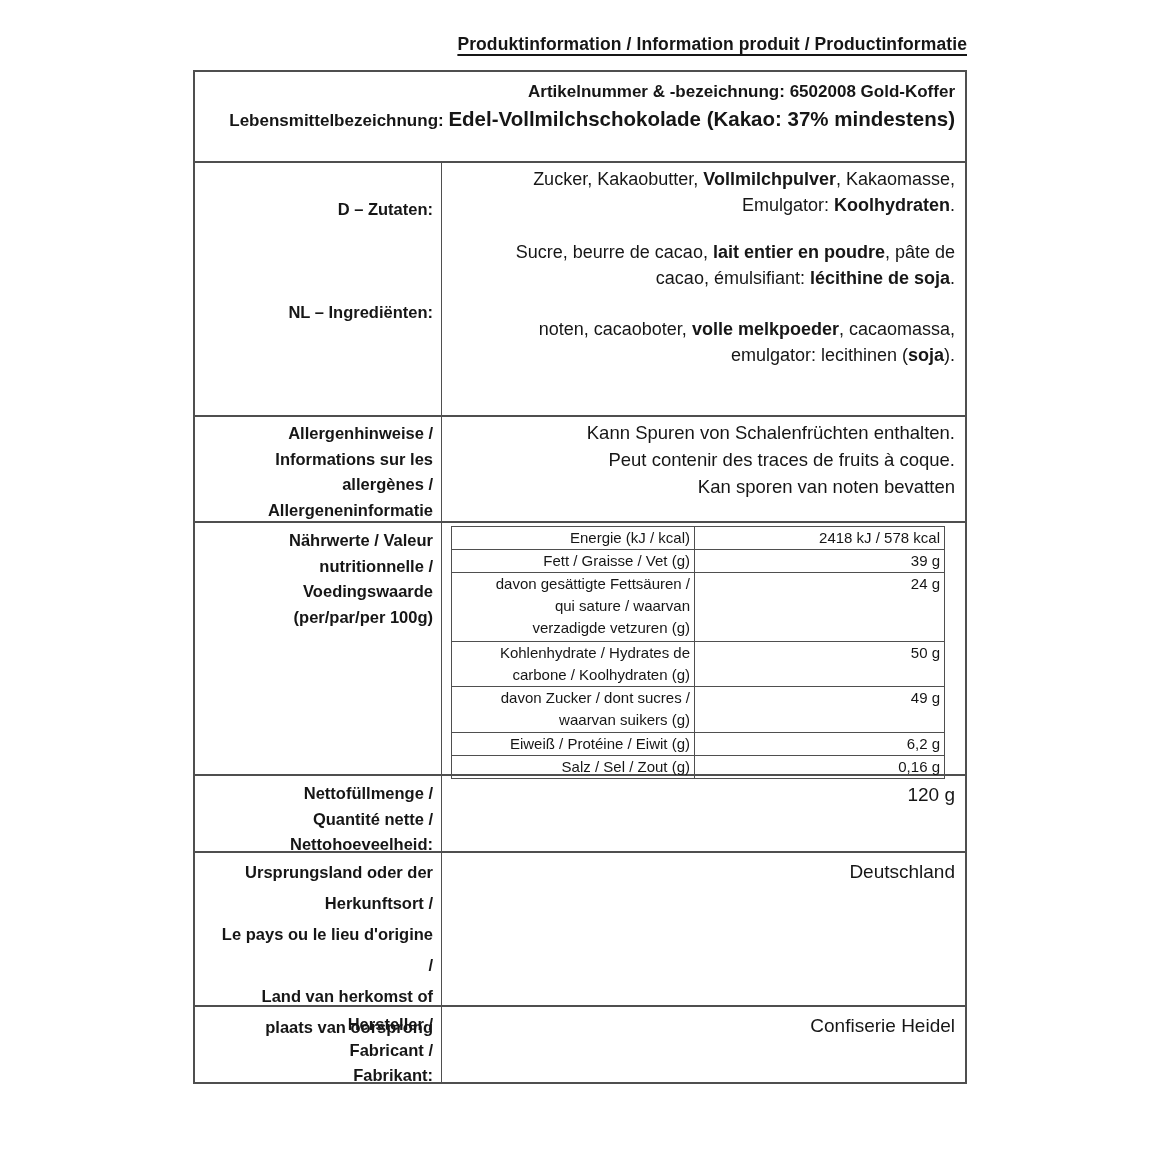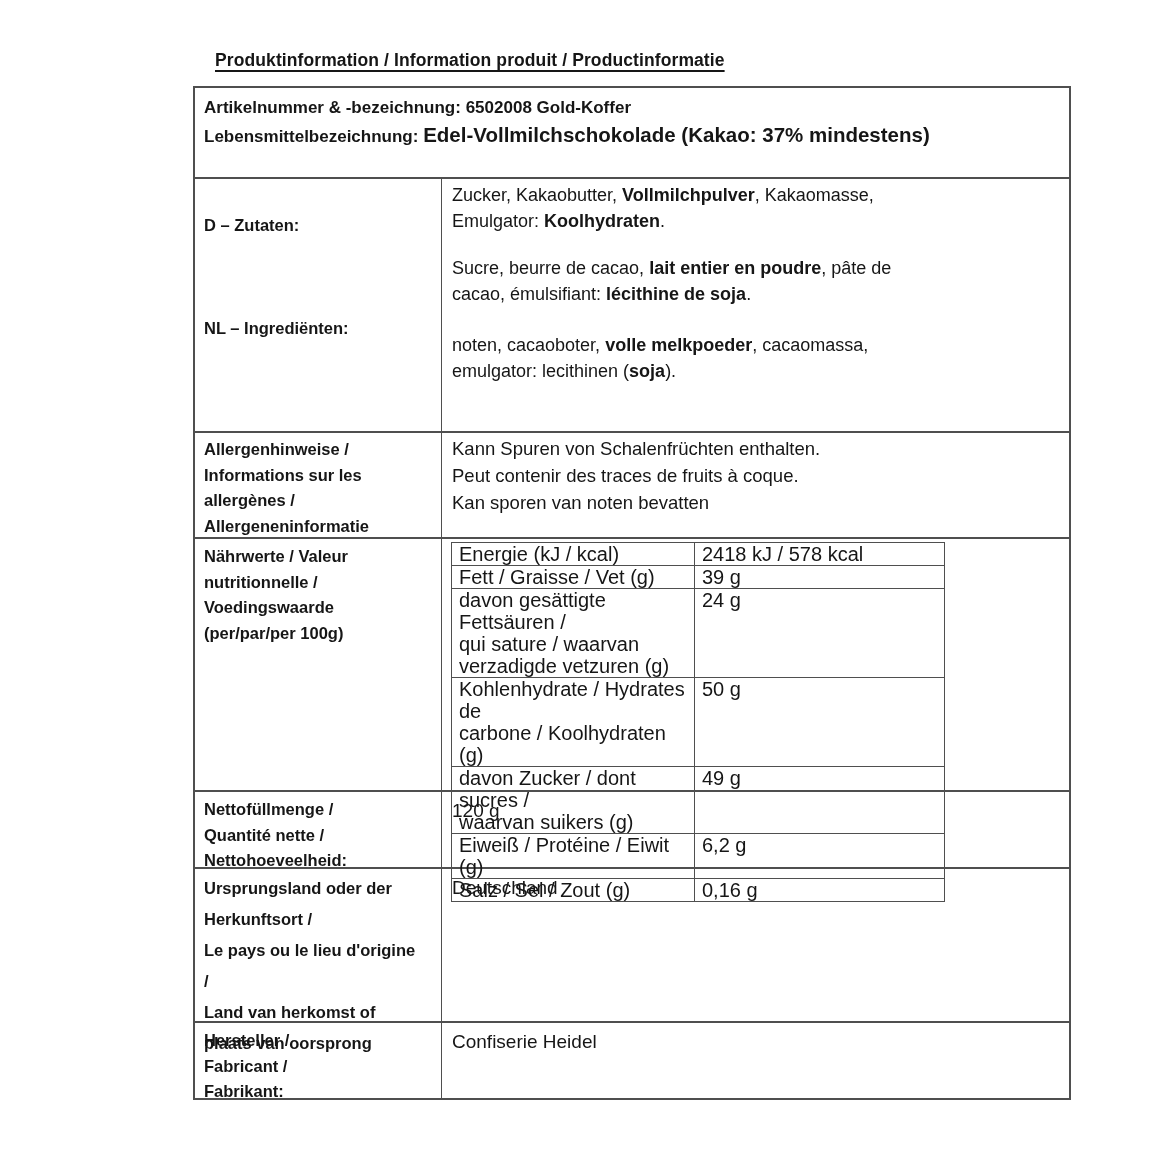--- a/index.html
+++ b/index.html
@@ -4,22 +4,23 @@
 <style>
   html, body {
     margin: 0; padding: 0;
     width: 1160px; height: 1160px;
     background: #ffffff;
     font-family: "Liberation Sans", sans-serif;
     color: #161616;
   }
   .sheet {
     position: absolute;
-    left: 193px; top: 50px;
-    width: 878px;
+    left: 193px; top: 34px;
+    width: 774px;
+    text-align: right;
   }
   .doc-title {
     margin-left: 22px;
     font-size: 17.5px;
     font-weight: bold;
     letter-spacing: 0.1px;
     text-decoration: underline;
     text-decoration-thickness: 1.5px;
     text-underline-offset: 4px;
     white-space: nowrap;
@@ -83,21 +84,21 @@
   .nutrition-row { height: 253px; }
   .nutrition-row .value-col { padding: 3px 0 0 9px; }
   table.nutri {
     border-collapse: collapse;
     table-layout: fixed;
     width: 493px;
   }
   table.nutri td {
     border: 1.5px solid #4f4f4f;
     vertical-align: top;
-    font-size: 20px;
+    font-size: 15px;
     line-height: 22px;
     padding: 0 4px 0 7px;
     white-space: pre-line;
     box-sizing: border-box;
   }
   td.n-name { width: 243px; }
   td.n-val  { width: 250px; }
   tr.h1 td { height: 22px; }
   tr.h3 td { height: 69px; }
   tr.h2a td { height: 45px; }

